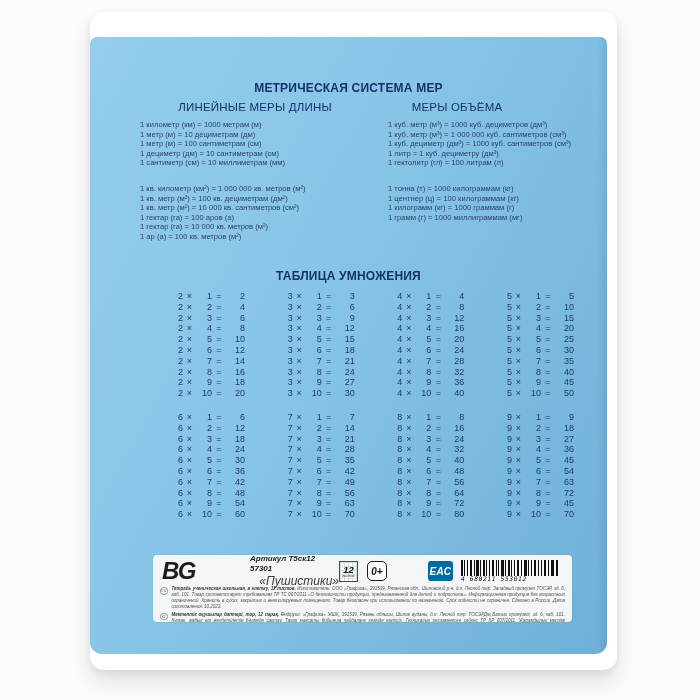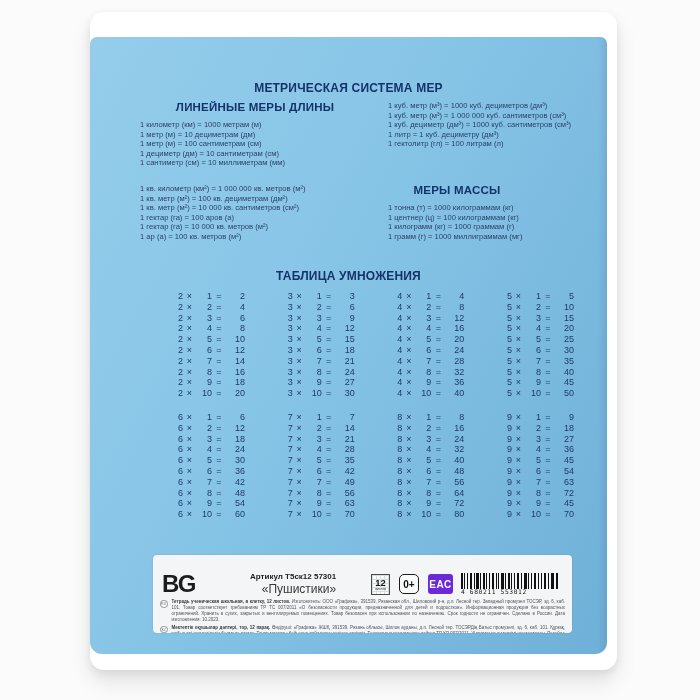--- a/index.html
+++ b/index.html
@@ -31,21 +31,21 @@
   .metric-title{
     position:absolute;top:44px;left:0;width:100%;text-align:center;
     font-size:12px;font-weight:bold;color:#15336b;letter-spacing:.2px;
   }
   .section{position:absolute;width:230px;}
   .sec-1{left:50px;top:64px;}
   .sec-2{left:252px;top:64px;}
   .sec-3{left:50px;top:147px;}
   .sec-4{left:252px;top:147px;}
   .section-title{
-    text-align:center;font-size:11.5px;font-weight:bold;color:#15336b;
+    text-align:center;font-size:11.5px;font-weight:normal;color:#15336b;
     margin-bottom:7px;letter-spacing:.2px;
   }
   .section-lines{font-size:7.6px;line-height:9.5px;color:#2c3f66;white-space:nowrap;}
   .sec-1 .section-lines,.sec-3 .section-lines{}
   .sec-2 .section-lines,.sec-4 .section-lines{margin-left:46px;}
   .mult-title{
     position:absolute;top:232px;left:0;width:100%;text-align:center;
     font-size:12px;font-weight:bold;color:#15336b;letter-spacing:.2px;
   }
   .mult{
@@ -54,24 +54,25 @@
     justify-content:space-between;row-gap:13px;
   }
   .m-row{
     display:grid;grid-template-columns:9px 13px 16px 14px 19px;
     font-size:9px;line-height:10.8px;color:#203a6b;
   }
   .m-a,.m-b,.m-p{text-align:right;}
   .m-op,.m-eq{text-align:center;}
   
   .panel{
-    position:absolute;left:63px;top:518px;width:419px;height:78px;
+    position:absolute;left:63px;top:518px;width:419px;height:67px;
     background:#f3f5f6;border-radius:4px;
-    padding:16px 7px 3px 7px;box-sizing:border-box;overflow:hidden;
+    padding:3px 7px 3px 7px;box-sizing:border-box;overflow:hidden;
     box-shadow:0 0 2px rgba(0,0,0,0.12);
+    font-style:italic;
   }
   .panel-top{display:flex;align-items:center;height:26px;margin-bottom:2px;}
   .bg-logo{
     font-size:24px;font-weight:bold;color:#1c1c1e;letter-spacing:-1.5px;
     line-height:22px;margin:0 14px 0 2px;
   }
   .article{line-height:1.25;margin-left:41px;}
   .article-number{font-size:8px;font-weight:bold;color:#222;}
   .series-name{font-size:12px;color:#3a3a3a;text-align:right;}
   .panel-spacer{flex:1;}
@@ -85,23 +86,23 @@
     margin-right:9px;
   }
   .badge-sheets .num{font-size:9.5px;font-weight:bold;color:#111;line-height:9px;}
   .badge-sheets .cap{font-size:3.5px;color:#333;line-height:4px;}
   .badge-age{
     width:20px;height:20px;border:1.5px solid #1b1b1b;border-radius:5px;
     display:flex;align-items:center;justify-content:center;
     font-size:10px;font-weight:bold;color:#111;background:#fafbfb;margin-right:9px;
   }
   .badge-eac{
-    width:25px;height:20px;background:#6d28d9;border-radius:3px;
+    width:25px;height:20px;background:#0369a1;border-radius:3px;
     display:flex;align-items:center;justify-content:center;
-    font-size:10px;font-weight:bold;color:#fff;letter-spacing:.5px;margin-right:8px;
+    font-size:10px;font-weight:bold;color:#fff;letter-spacing:.5px;margin-right:8px;margin-left:32px;
   }
   .barcode{width:104px;flex:none;text-align:left;}
   .barcode svg{display:block;}
   .barcode-digits{
     font-family:"DejaVu Sans Mono",monospace;
     font-size:6.3px;color:#111;letter-spacing:.6px;line-height:6px;margin-top:0.5px;
   }
   .fine{display:flex;align-items:flex-start;gap:4px;margin-bottom:2px;}
   .mark-circle{
     flex:none;width:7.5px;height:7.5px;border:0.8px solid #8a9097;border-radius:50%;
@@ -126,40 +127,40 @@
       <div class="section-title">ЛИНЕЙНЫЕ МЕРЫ ДЛИНЫ</div>
       <div class="section-lines">
           <div class="m-line">1 километр (км) = 1000 метрам (м)</div>
           <div class="m-line">1 метр (м) = 10 дециметрам (дм)</div>
           <div class="m-line">1 метр (м) = 100 сантиметрам (см)</div>
           <div class="m-line">1 дециметр (дм) = 10 сантиметрам (см)</div>
           <div class="m-line">1 сантиметр (см) = 10 миллиметрам (мм)</div>
         </div>
     </div>
     <div class="section sec-2">
+      <div class="section-title">МЕРЫ ОБЪЁМА</div>
       <div class="section-lines">
           <div class="m-line">1 куб. метр (м³) = 1000 куб. дециметров (дм³)</div>
           <div class="m-line">1 куб. метр (м³) = 1 000 000 куб. сантиметров (см³)</div>
           <div class="m-line">1 куб. дециметр (дм³) = 1000 куб. сантиметров (см³)</div>
           <div class="m-line">1 литр = 1 куб. дециметру (дм³)</div>
           <div class="m-line">1 гектолитр (гл) = 100 литрам (л)</div>
         </div>
     </div>
     <div class="section sec-3">
       <div class="section-lines">
           <div class="m-line">1 кв. километр (км²) = 1 000 000 кв. метров (м²)</div>
           <div class="m-line">1 кв. метр (м²) = 100 кв. дециметрам (дм²)</div>
           <div class="m-line">1 кв. метр (м²) = 10 000 кв. сантиметров (см²)</div>
           <div class="m-line">1 гектар (га) = 100 аров (а)</div>
           <div class="m-line">1 гектар (га) = 10 000 кв. метров (м²)</div>
           <div class="m-line">1 ар (а) = 100 кв. метров (м²)</div>
         </div>
     </div>
     <div class="section sec-4">
-      <div class="section-title">МЕРЫ МАССЫ</div>
       <div class="section-lines">
           <div class="m-line">1 тонна (т) = 1000 килограммам (кг)</div>
           <div class="m-line">1 центнер (ц) = 100 килограммам (кг)</div>
           <div class="m-line">1 килограмм (кг) = 1000 граммам (г)</div>
           <div class="m-line">1 грамм (г) = 1000 миллиграммам (мг)</div>
         </div>
     </div>
 
     <div class="mult-title">ТАБЛИЦА УМНОЖЕНИЯ</div>
     <div class="mult">

